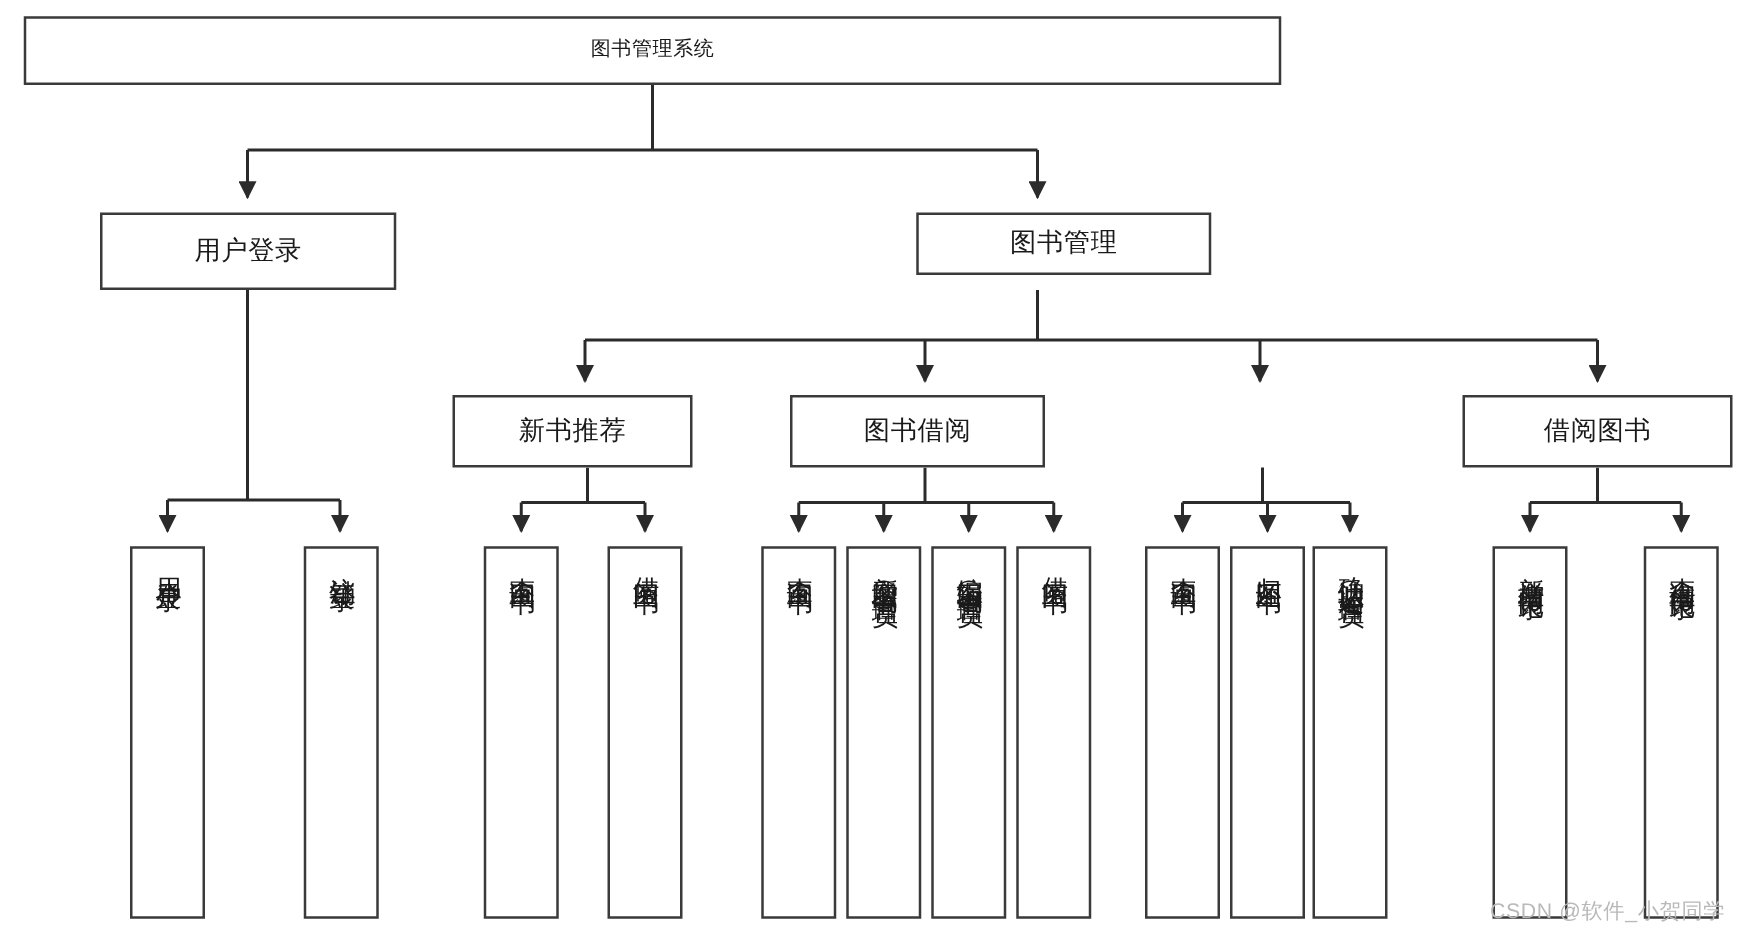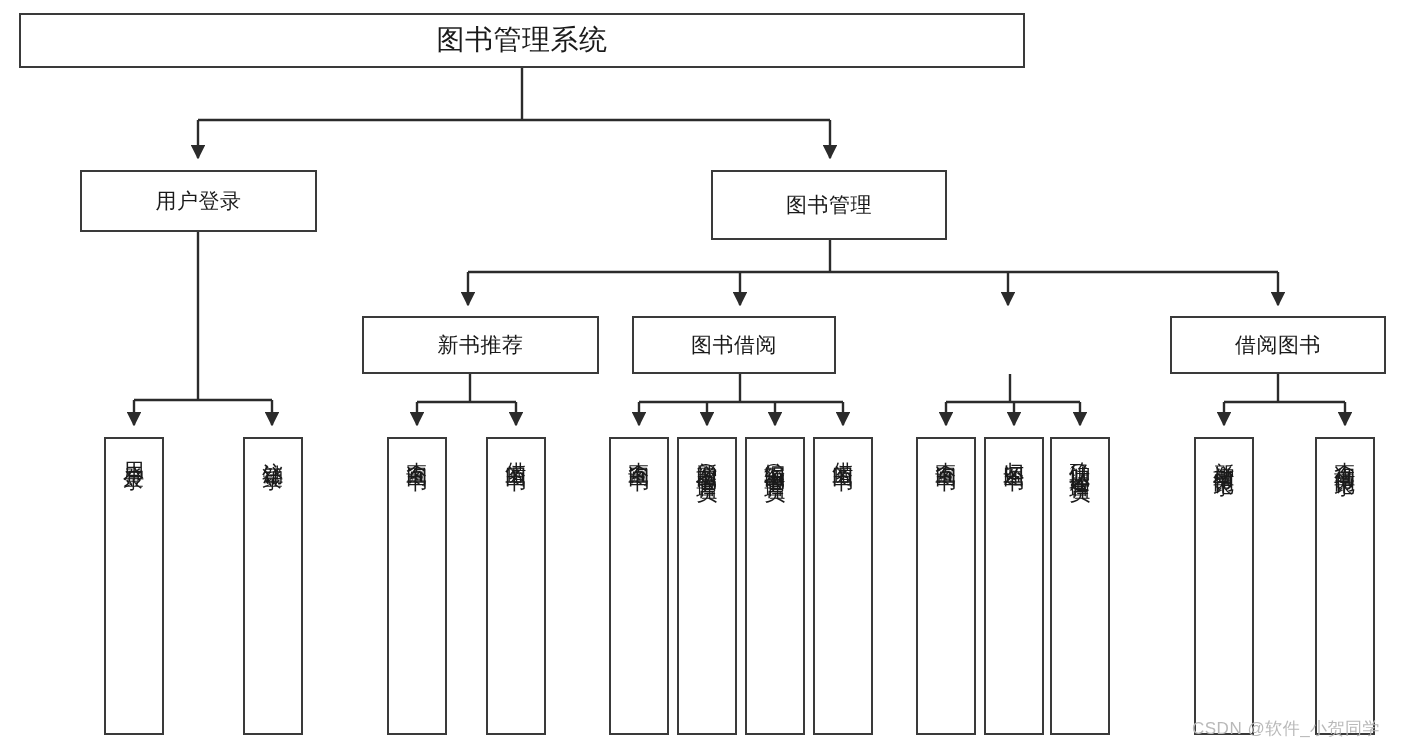--- a/index.html
+++ b/index.html
@@ -31,21 +31,21 @@
     justify-content:center;
     text-align:center;
   }
   .node .label{
     font-size:21px;
     line-height:1.15;
     letter-spacing:0.5px;
     color:#1a1a1a;
     white-space:nowrap;
   }
-  .node.root .label{ font-size:28px; }
+  .node.root .label{ font-size:16px; }
   .node.leaf{
     align-items:flex-start;
     justify-content:center;
     padding-top:6px;
   }
   .node.leaf .label{
     writing-mode:vertical-rl;
     text-orientation:upright;
     font-size:21px;
     line-height:1.32;
@@ -116,25 +116,25 @@
     </g>
   </svg>
 
   <div class="node root" style="left:19px;top:13px;width:1006px;height:55px;">
     <span class="label">图书管理系统</span>
   </div>
 
   <div class="node" style="left:80px;top:170px;width:237px;height:62px;">
     <span class="label">用户登录</span>
   </div>
-  <div class="node" style="left:711px;top:170px;width:236px;height:70px;">
+  <div class="node" style="left:733px;top:170px;width:236px;height:50px;">
     <span class="label">图书管理</span>
   </div>
 
-  <div class="node" style="left:362px;top:316px;width:237px;height:58px;">
+  <div class="node" style="left:362px;top:316px;width:192px;height:58px;">
     <span class="label">新书推荐</span>
   </div>
   <div class="node" style="left:632px;top:316px;width:204px;height:58px;">
     <span class="label">图书借阅</span>
   </div>
   <div class="node" style="left:1170px;top:316px;width:216px;height:58px;">
     <span class="label">借阅图书</span>
   </div>
 
   <div class="node leaf" style="left:104px;top:437px;width:60px;height:298px;">

